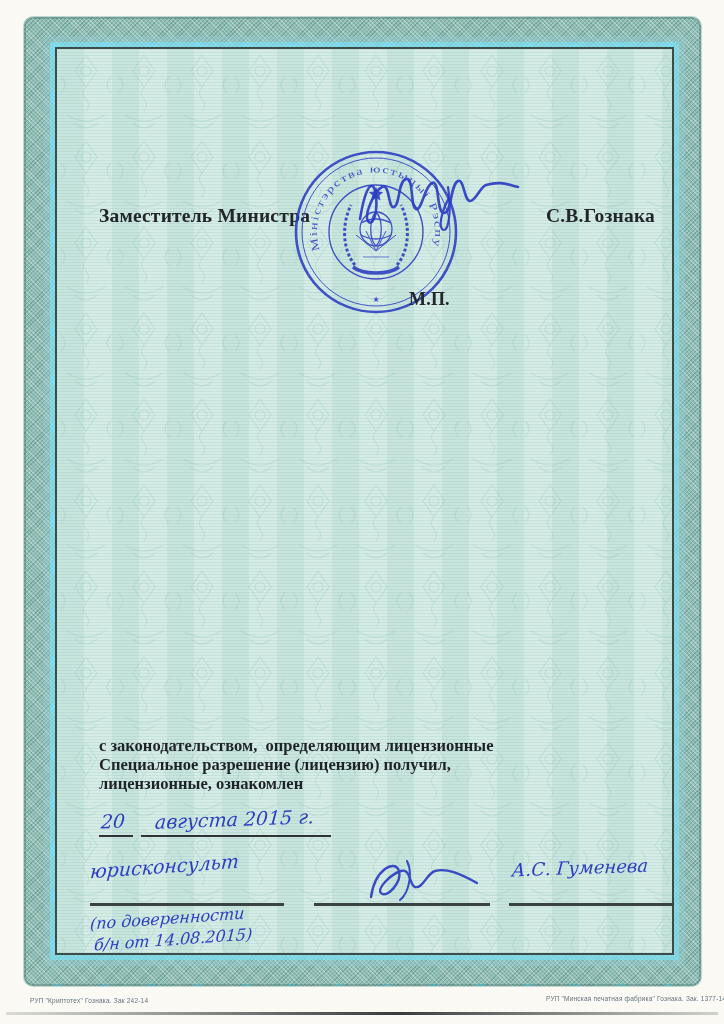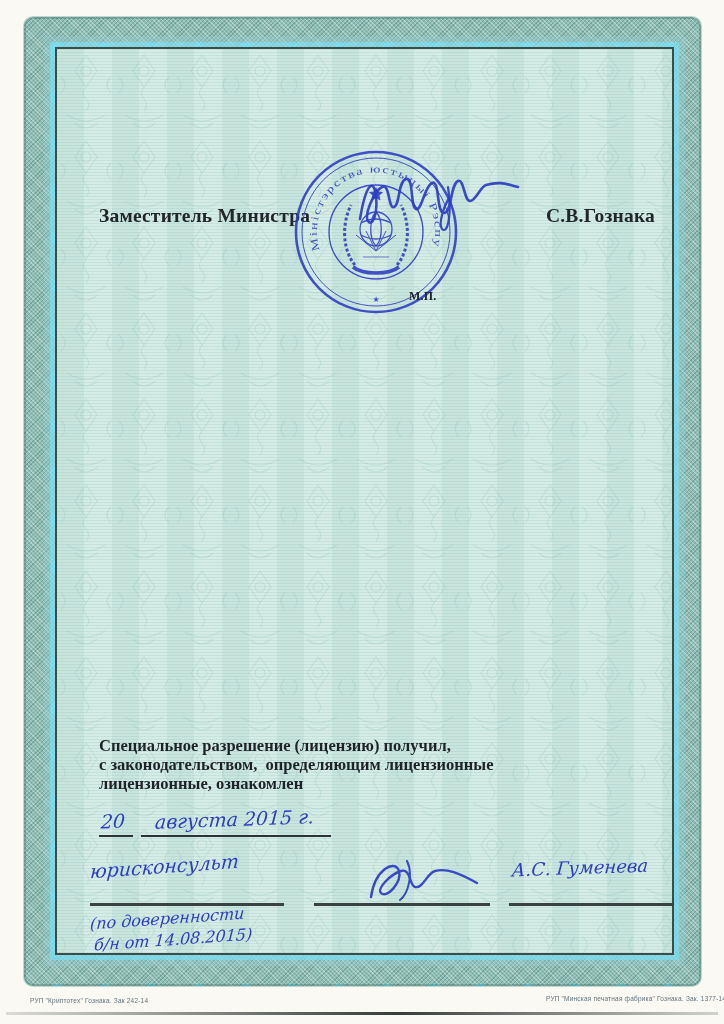--- a/index.html
+++ b/index.html
@@ -20,21 +20,21 @@
         border:2.5px solid #3e4c47;
         box-shadow:0 0 0 5px rgba(120,226,248,.60), 0 0 0 11px rgba(150,206,216,.35);
         background-color:#d5ebe5;
         background-image:
           repeating-linear-gradient(0deg, rgba(96,148,140,.13) 0 1px, rgba(96,148,140,0) 1px 3px),
           repeating-linear-gradient(90deg, rgba(168,214,204,.30) 0 27px, rgba(214,240,233,.30) 27px 55px);}
   .pattern{position:absolute;inset:0;width:100%;height:100%;opacity:.55;}
   
   .typed{position:absolute;color:#22262b;font-weight:600;letter-spacing:.2px;white-space:pre;}
   .hdr{font-size:19.5px;}
-  .mp{font-size:12px;}
+  .mp{font-size:18px;}
   .para{position:absolute;left:42px;top:688px;}
   .para div{font-size:16.5px;line-height:18.8px;color:#1f2329;font-weight:600;white-space:pre;}
   
   .hand{position:absolute;font-family:"DejaVu Serif", serif;font-style:italic;color:#2c3dc2;
         white-space:pre;}
   .rot2{transform:rotate(-2deg) skewX(-6deg);}
   .rot4{transform:rotate(-4deg) skewX(-8deg);}
   
   .rule{position:absolute;height:2px;background:#2d3336;}
   .sigrule{position:absolute;height:2.5px;background:#3a4143;}
@@ -104,22 +104,22 @@
       <svg class="sig-main" viewBox="0 0 170 88" xmlns="http://www.w3.org/2000/svg">
         <g fill="none" stroke="#2c3dc2" stroke-width="2.6" stroke-linecap="round" stroke-linejoin="round" opacity=".92">
           <path d="M 8 62 C 14 26, 22 20, 24 40 C 26 58, 20 70, 16 64 C 12 58, 22 34, 30 30 C 38 26, 36 52, 42 50 C 48 48, 46 24, 54 22 C 62 20, 58 50, 64 52 C 70 54, 72 30, 80 26 C 88 22, 84 56, 92 56 C 100 56, 98 28, 106 24 C 112 21, 112 44, 118 44 C 124 44, 128 30, 134 28 C 148 24, 154 27, 166 30"></path>
           <path d="M 96 30 C 100 56, 96 78, 90 72 C 86 67, 92 48, 98 40" stroke-width="2.2"></path>
         </g>
       </svg>
 
       <div class="typed mp" style="left:352px;top:240px;">М.П.</div>
 
       <div class="para">
+        <div>с законодательством,  определяющим лицензионные</div>
         <div>Специальное разрешение (лицензию) получил,</div>
-        <div>с законодательством,  определяющим лицензионные</div>
         <div>лицензионные, ознакомлен</div>
       </div>
 
       <div class="hand rot2" style="left:44px;top:761px;font-size:19px;">20</div>
       <div class="hand rot2" style="left:98px;top:759px;font-size:19px;">августа 2015 г.</div>
       <div class="rule" style="left:42px;top:786px;width:34px;"></div>
       <div class="rule" style="left:84px;top:786px;width:190px;"></div>
 
       <div class="hand rot4" style="left:33px;top:806px;font-size:19px;">юрисконсульт</div>
       <svg class="sig-mid" viewBox="0 0 135 50" xmlns="http://www.w3.org/2000/svg">

